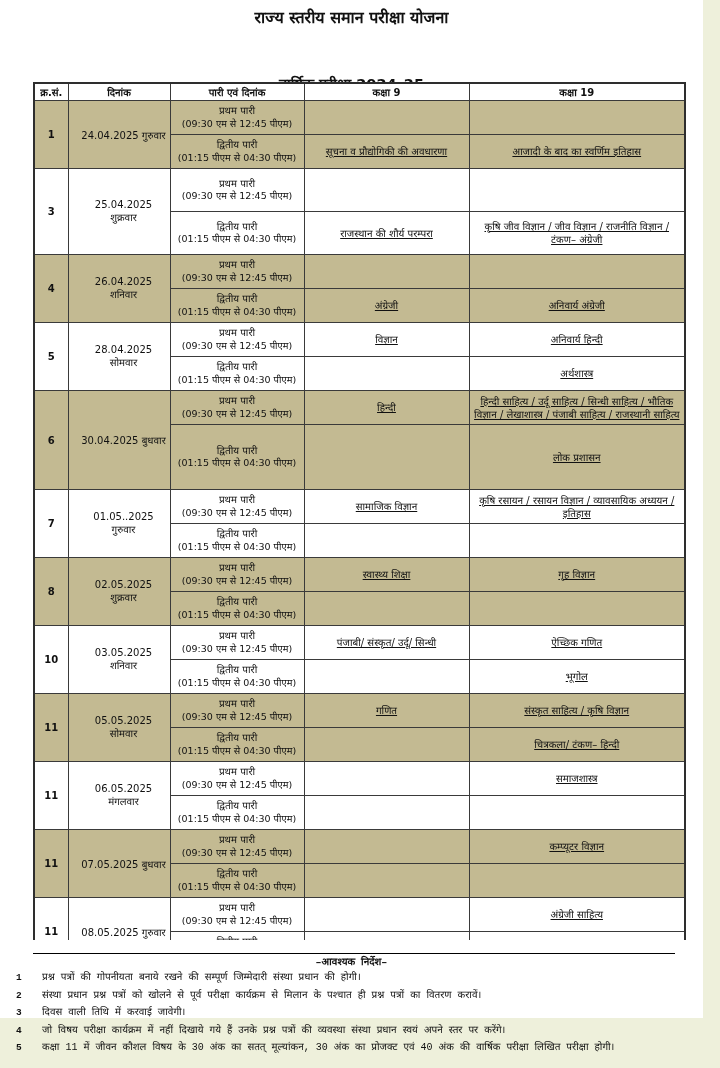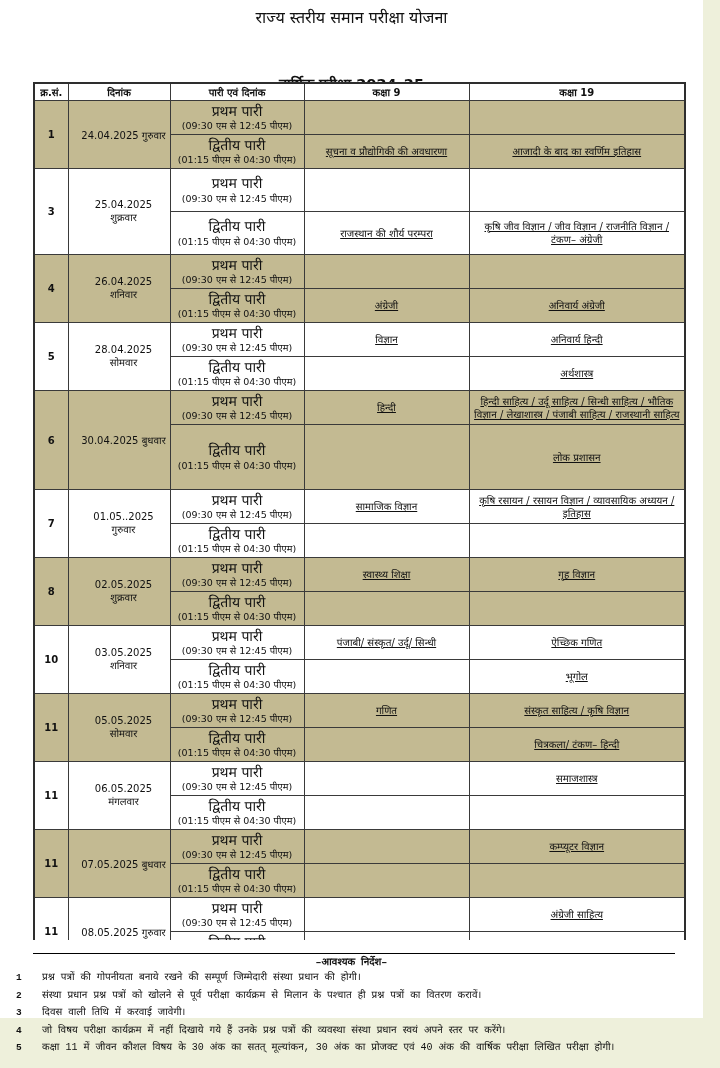--- a/index.html
+++ b/index.html
@@ -5,33 +5,33 @@
   html,body{margin:0;padding:0;}
   body{font-family:"DejaVu Sans","Liberation Sans",sans-serif;background:#eef0db;}
   #canvas{position:relative;width:720px;height:1068px;overflow:hidden;background:#eef0db;}
 
   .page{position:absolute;left:0;width:703px;background:#ffffff;}
   #page1{top:0;height:945px;box-shadow:0 2px 4px rgba(90,95,60,0.45);}
   #page2{top:940px;height:78px;font-family:Liberation Mono, monospace;}
 
   
   .titles{position:absolute;top:6px;left:0;width:703px;text-align:center;color:#111;}
-  .titles .t1{font-size:16px;font-weight:normal;margin-bottom:9px;}
+  .titles .t1{font-size:16px;font-weight:bold;margin-bottom:9px;}
   .titles .t2{font-size:14.5px;font-weight:bold;margin-bottom:8px;margin-top:45px;}
   .titles .t3{font-size:10px;font-weight:bold;}
 
   
   table.sched{position:absolute;left:33px;top:82px;width:651px;border-collapse:collapse;table-layout:fixed;color:#111;}
   table.sched,td,th{border:1px solid #3a3a3a;}
   table.sched{border:2px solid #2e2e2e;}
   th{font-size:10px;font-weight:bold;padding:1px 2px;height:14px;background:#fff;}
   td{font-size:10px;padding:1px 3px;text-align:center;vertical-align:middle;height:31px;word-wrap:break-word;}
   td.sn{font-weight:bold;font-size:10px;}
   td.date{font-size:10px;padding-left:12px;}
-  .shift-name{font-size:14px;line-height:1.25;}
+  .shift-name{font-size:10px;line-height:1.25;}
   .shift-time{font-size:9.5px;line-height:1.25;}
   td.subj{font-size:10px;line-height:1.3;text-decoration:underline;}
   
   tbody tr:nth-child(4n+1) td, tbody tr:nth-child(4n+2) td{background:#c3ba92;}
   
   tbody tr:nth-child(3) td, tbody tr:nth-child(4) td{height:40px;}
   tbody tr:nth-child(10) td{height:62px;}
 
   
   .notes{position:relative;padding-top:13px;color:#111;}

